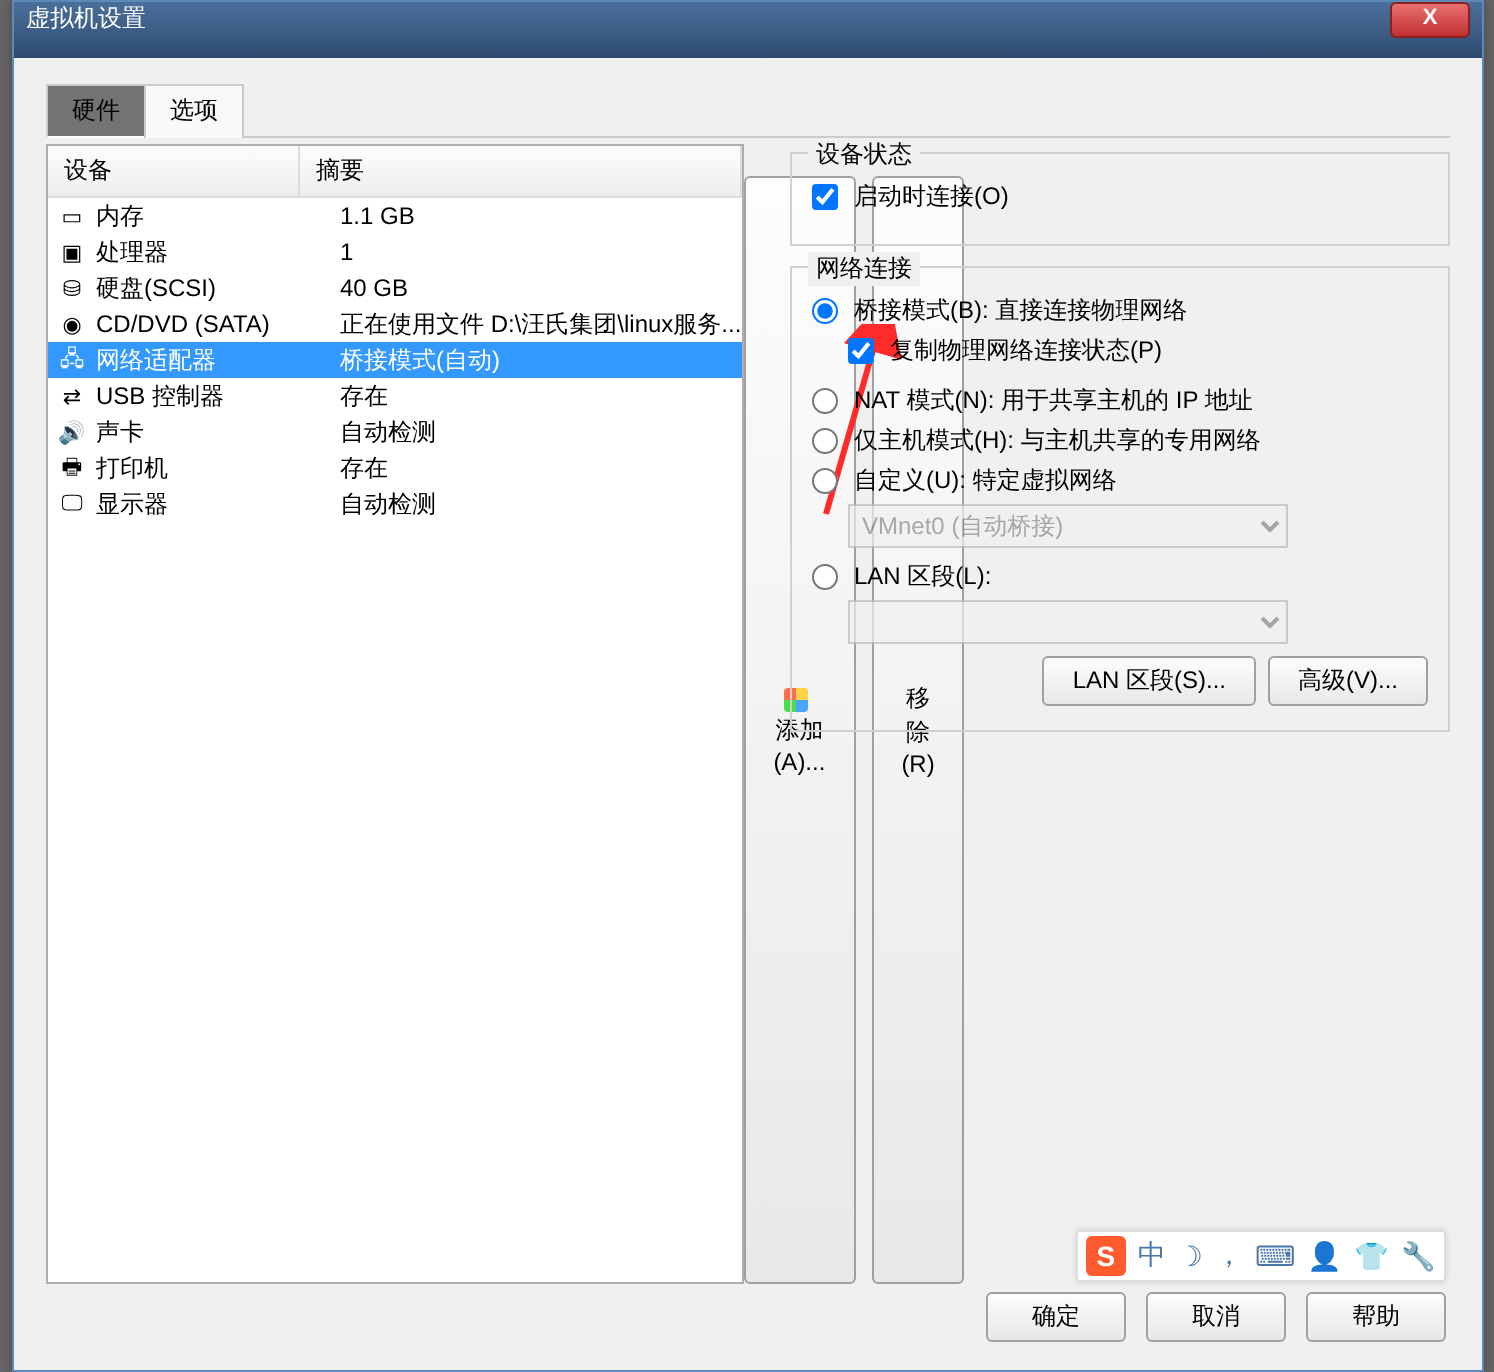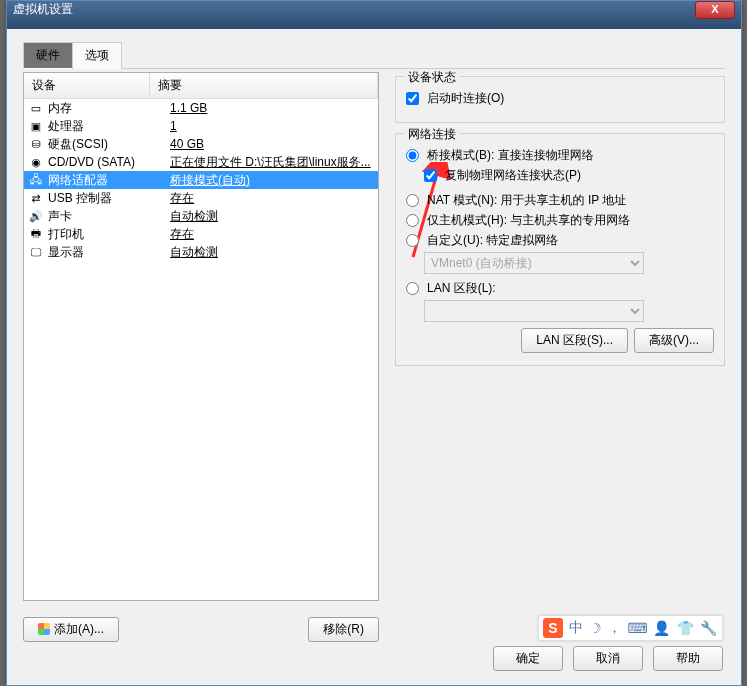--- a/index.html
+++ b/index.html
@@ -7,32 +7,32 @@
 .window { position: absolute; top: 0; left: 6px; width: 736px; height: 686px; background: #fff; border: 1px solid #5b8ab8; box-shadow: 0 0 6px rgba(0,0,0,.3); }
 .titlebar { height: 28px; background: linear-gradient(#4b6f9b,#2d4b6f); display:flex; align-items:flex-start; padding:0 6px; }
 .titlebar .title { color:#fff; font-size:12px; }
 .titlebar .spacer { flex:1; }
 .close-btn { width:40px; height:18px; background: linear-gradient(#e97070,#c13030); border:1px solid #8a2020; border-radius:3px; color:#fff; text-align:center; line-height:14px; font-weight:bold; font-size:11px; }
 .client { position:absolute; top:28px; left:0; right:0; bottom:0; background:#f0f0f0; padding:12px 16px 14px 16px; }
 .tabs { display:flex; border-bottom:1px solid #ccc; margin-bottom:3px; }
 .tab { padding:4px 12px; background:#f9f9f9; border:1px solid #ccc; border-bottom:none; margin-right:-1px; position:relative; top:1px; }
 .tab.active { background:#737373; border-bottom:1px solid #fff; }
 .content { display:flex; gap:16px; align-items:flex-start; background:#f0f0f0; height: 570px;}
-.left-panel { width:356px; display:flex; flex-direction:column; height: 100%; position:relative;}
+.left-panel { width:356px; display:flex; flex-direction:row; height: 100%; position:relative;}
 .hw-table-wrap { background:#fff; border:1px solid #aeaeae; flex:1; }
 .hw-header { display:flex; border-bottom:1px solid #dcdcdc; background:linear-gradient(#fdfdfd,#eee); }
 .hw-header div { padding:4px 8px; border-right:1px solid #dcdcdc; }
 .col-dev { width:126px; }
 .col-sum { flex:1; }
 .hw-body { }
 .hw-row { display:flex; padding:2px 0 2px 4px; align-items:center; height:18px;}
 .hw-row.selected { background:#3399ff; color:#fff; }
 .hw-row .icon { width:16px; height:14px; display:inline-flex; align-items:center; justify-content:center; margin-right:4px; font-size:11px;}
 .hw-row .dev { width:122px; white-space:nowrap; overflow:hidden; }
-.hw-row .sum { flex:1; white-space:nowrap; overflow:hidden;text-decoration:underline; }
+.hw-row .sum { flex:1; white-space:nowrap; overflow:hidden; }
 .left-buttons { display:flex; justify-content:space-between; gap:8px; padding-top:16px; }
 .btn { padding:3px 14px; background:linear-gradient(#fdfdfd,#e8e8e8); border:1px solid #a0a0a0; border-radius:3px; cursor:pointer; }
 .shield { display:inline-block; width:12px; height:12px; background: conic-gradient(#ffd24a 0 90deg,#4aa3ff 90deg 180deg,#4ade4a 180deg 270deg,#ff6d4a 270deg 360deg); border-radius:2px; margin-right:4px; vertical-align:-2px;}
 .right-panel { flex:1; padding-top:4px; }
 .groupbox { border:1px solid #d0d0d0; padding:10px 10px 12px 10px; margin-bottom:10px; position:relative; }
 .groupbox .legend { position:absolute; top:-8px; left:8px; background:#f0f0f0; padding:0 4px; }
 .field-row { display:flex; align-items:center; gap:4px; margin:3px 0; }
 .field-row.indent { margin-left:18px; }
 input[type=checkbox],input[type=radio] { margin-right:4px; }
 select { width:220px; padding:2px; border:1px solid #bbb; background:#f0f0f0; color:#888;}

